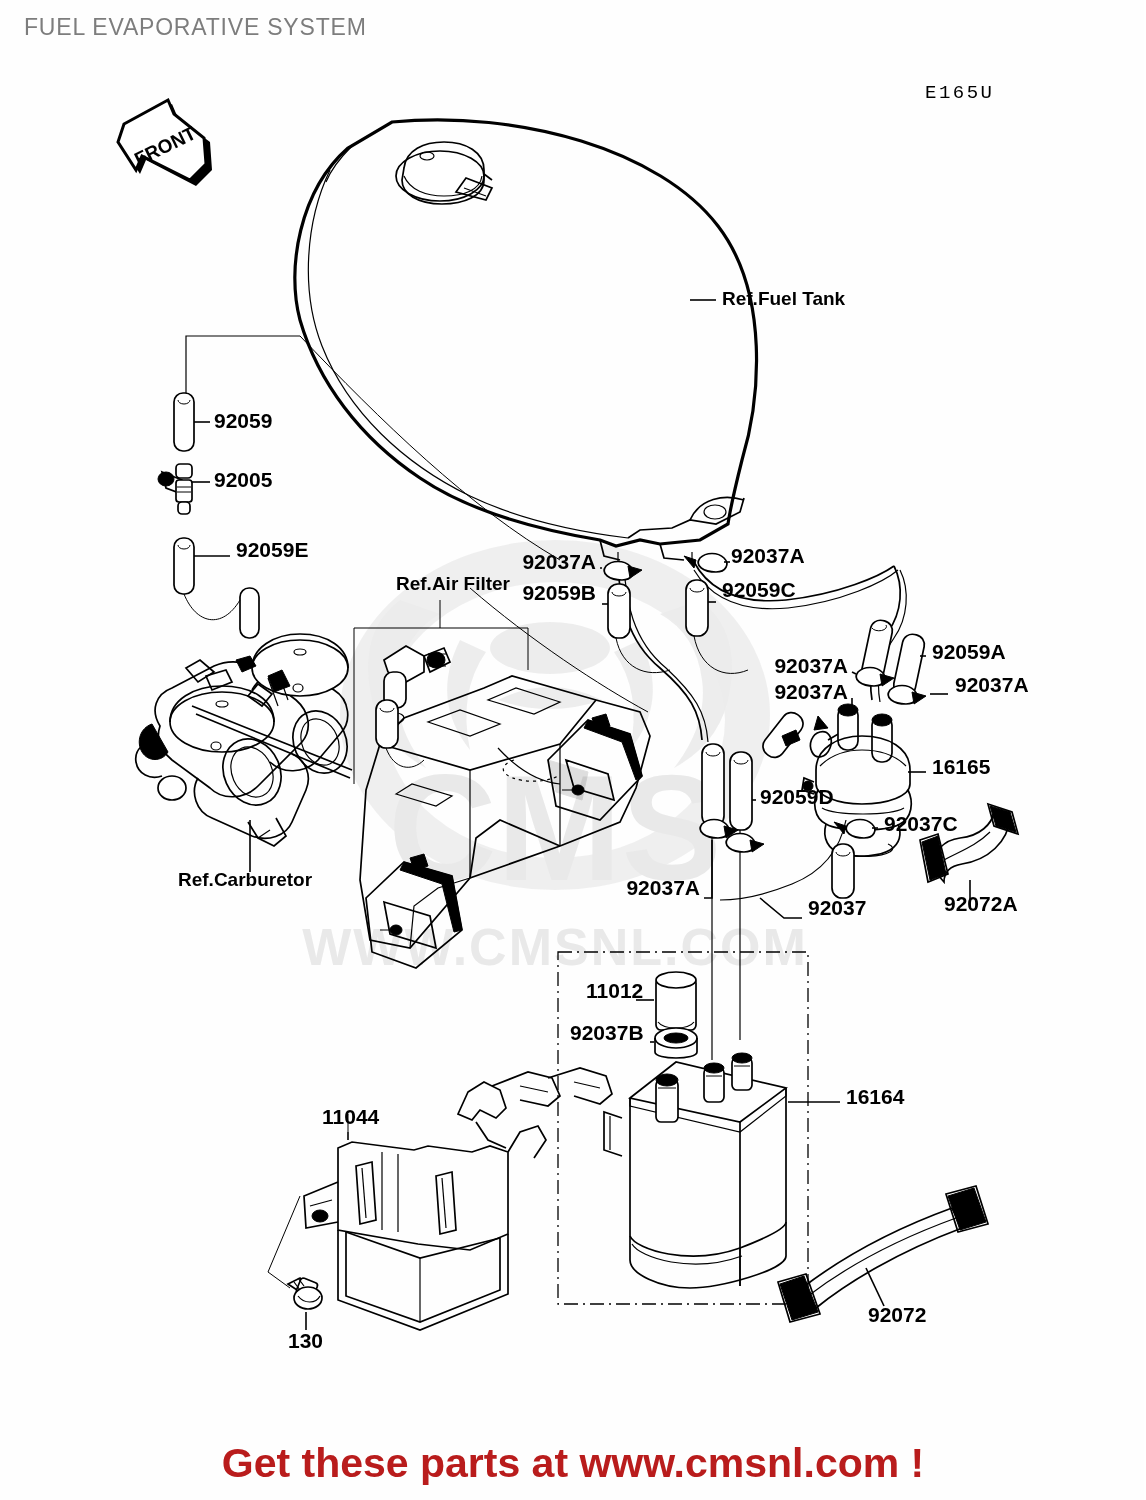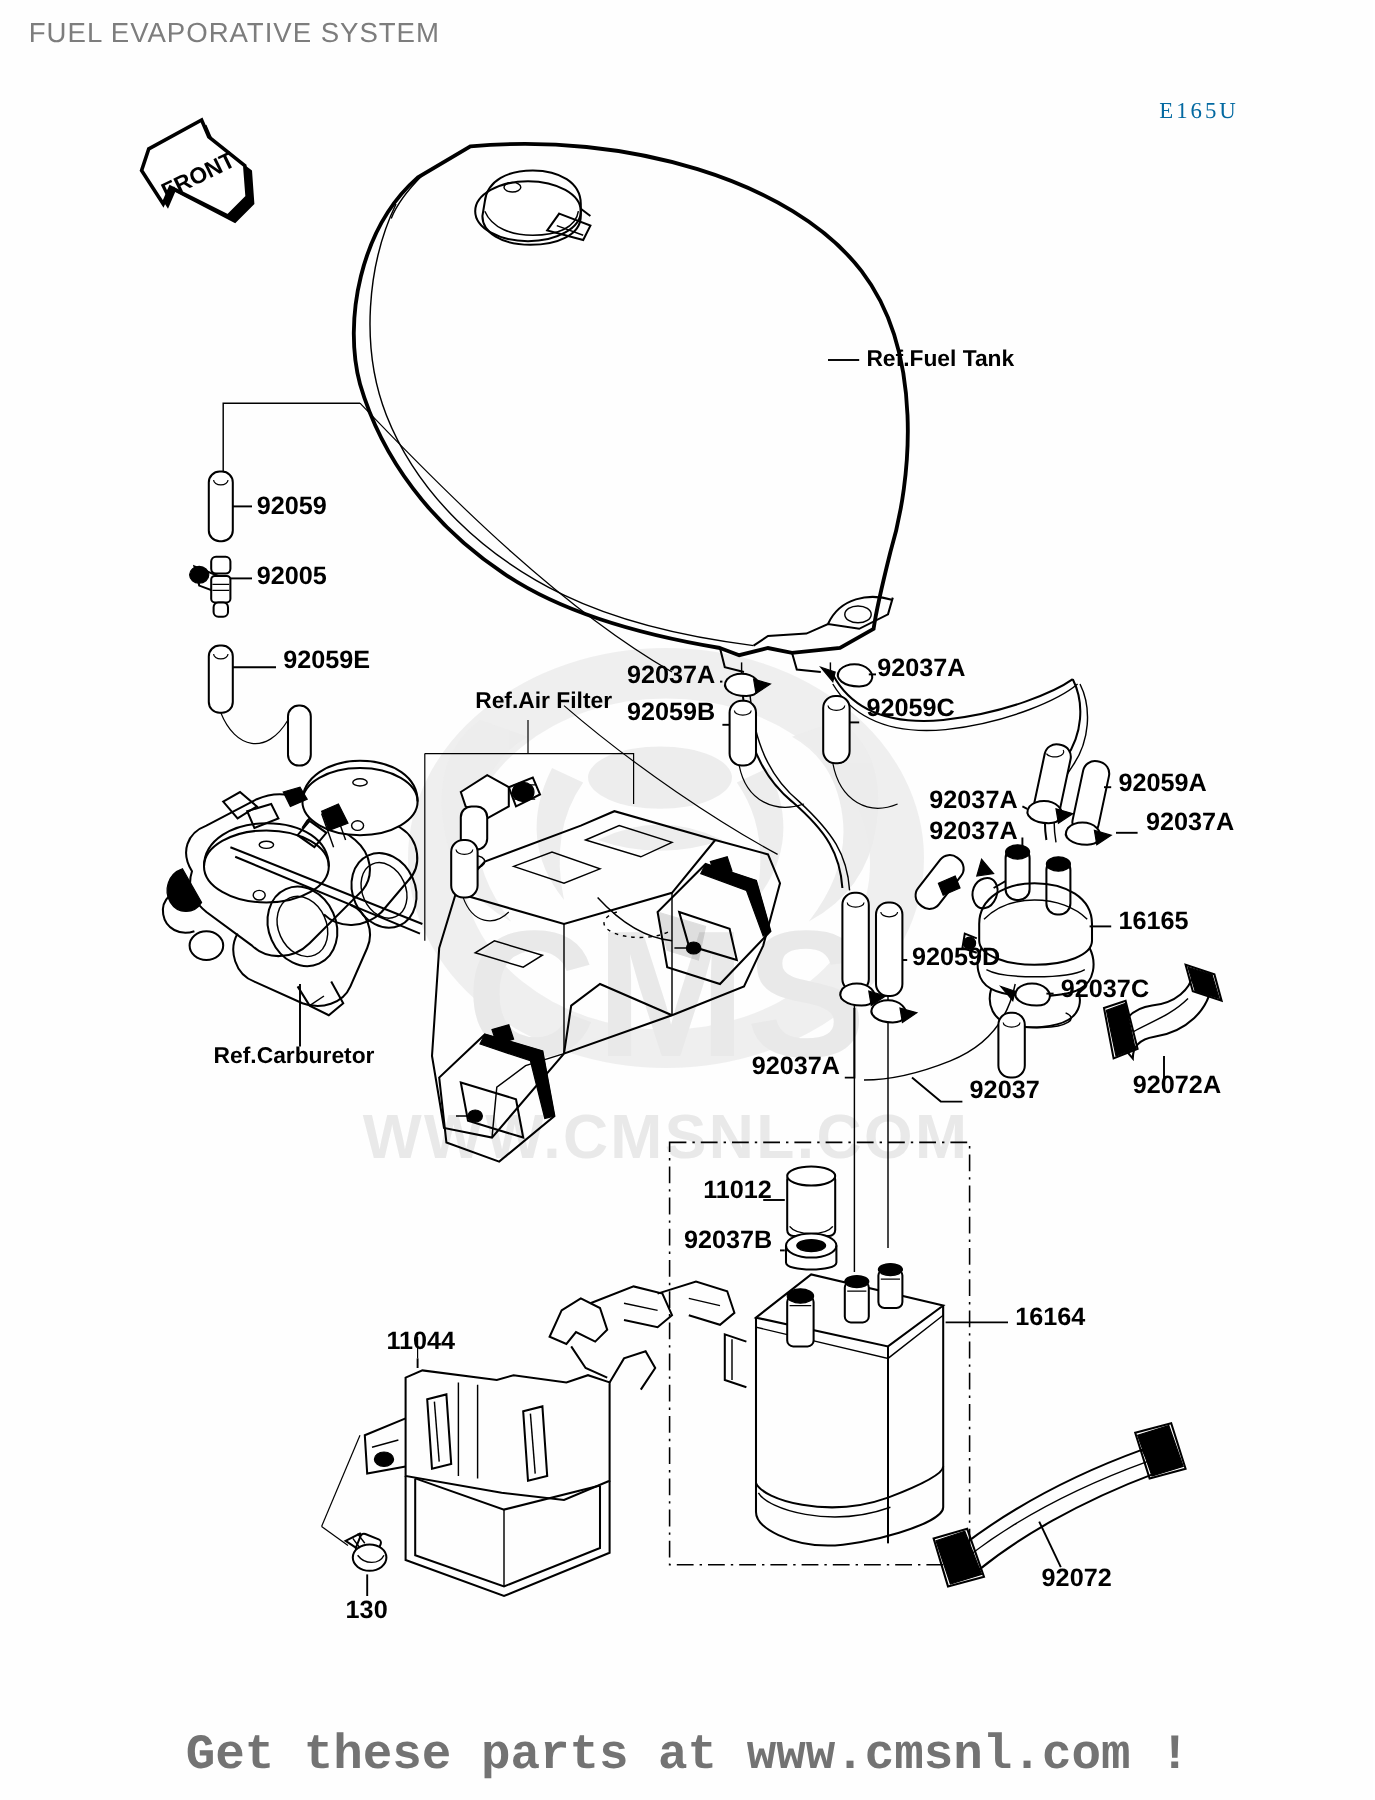--- a/index.html
+++ b/index.html
@@ -31,35 +31,34 @@
     color: #7d7d7d;
     font-family: "Liberation Sans", sans-serif;
     white-space: nowrap;
   }
   #diagram-code {
     position: absolute;
     left: 925px;
     top: 82px;
     font-size: 19px;
     letter-spacing: 2.5px;
-    color: #0369a1;
-    font-family: Liberation Serif, serif;
+    color: #000000;
+    font-family: Liberation Mono, monospace;
     white-space: nowrap;
-    margin-left: 41px;
   }
   #footer-promo {
     position: absolute;
     left: 0;
     top: 1440px;
     width: 1146px;
     text-align: center;
     font-size: 41px;
     font-weight: bold;
-    color: #737373;
-    font-family: Liberation Mono, monospace;
+    color: #b91c1c;
+    font-family: Liberation Sans, sans-serif;
     white-space: nowrap;
   }
   #canvas-wrap {
     position: absolute;
     left: 0; top: 0;
     width: 1146px;
     height: 1430px;
   }
   svg#art {
     position: absolute;

